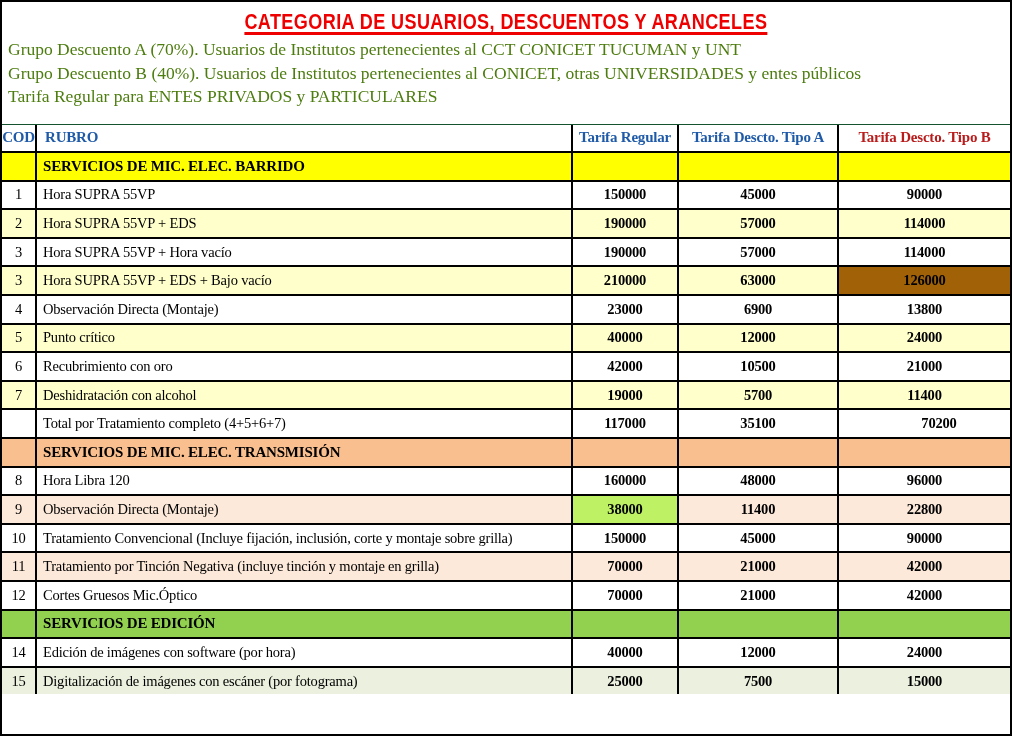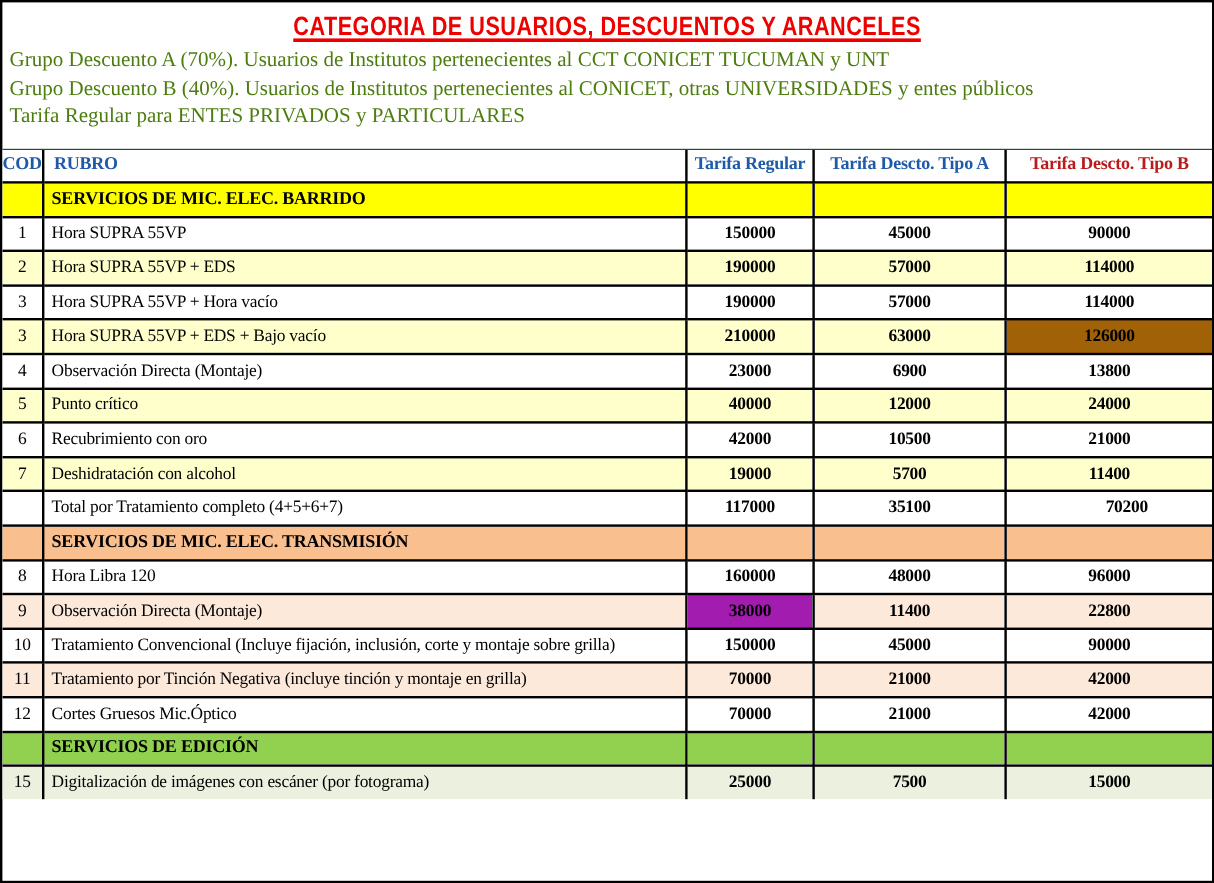--- a/index.html
+++ b/index.html
@@ -186,21 +186,21 @@
           <tr>
             <td class="cod" style="background: rgb(255, 255, 255);">8</td>
             <td class="rubro" style="background: rgb(255, 255, 255);">Hora Libra 120</td>
             <td class="money" style="background: rgb(255, 255, 255);">160000</td>
             <td class="money" style="background: rgb(255, 255, 255);">48000</td>
             <td class="money" style="background: rgb(255, 255, 255);">96000</td>
           </tr>
           <tr>
             <td class="cod" style="background: rgb(253, 233, 217);">9</td>
             <td class="rubro" style="background: rgb(253, 233, 217);">Observación Directa (Montaje)</td>
-            <td class="money" style="background: #a21caf;">38000</td>
+            <td class="money" style="background: #bef264;">38000</td>
             <td class="money" style="background: rgb(253, 233, 217);">11400</td>
             <td class="money" style="background: rgb(253, 233, 217);">22800</td>
           </tr>
           <tr>
             <td class="cod" style="background: rgb(255, 255, 255);">10</td>
             <td class="rubro" style="background: rgb(255, 255, 255);">Tratamiento Convencional (Incluye fijación, inclusión, corte y montaje sobre grilla)</td>
             <td class="money" style="background: rgb(255, 255, 255);">150000</td>
             <td class="money" style="background: rgb(255, 255, 255);">45000</td>
             <td class="money" style="background: rgb(255, 255, 255);">90000</td>
           </tr>
@@ -219,20 +219,27 @@
             <td class="money" style="background: rgb(255, 255, 255);">42000</td>
           </tr>
           <tr class="section-row">
             <td class="cod" style="background: rgb(146, 208, 80);"></td>
             <td class="rubro" style="background: rgb(146, 208, 80);">SERVICIOS DE EDICIÓN</td>
             <td class="money" style="background: rgb(146, 208, 80);"></td>
             <td class="money" style="background: rgb(146, 208, 80);"></td>
             <td class="money" style="background: rgb(146, 208, 80);"></td>
           </tr>
           <tr>
+            <td class="cod" style="background: rgb(255, 255, 255);">14</td>
+            <td class="rubro" style="background: rgb(255, 255, 255);">Edición de imágenes con software (por hora)</td>
+            <td class="money" style="background: rgb(255, 255, 255);">40000</td>
+            <td class="money" style="background: rgb(255, 255, 255);">12000</td>
+            <td class="money" style="background: rgb(255, 255, 255);">24000</td>
+          </tr>
+          <tr>
             <td class="cod" style="background: rgb(235, 241, 222);">15</td>
             <td class="rubro" style="background: rgb(235, 241, 222);">Digitalización de imágenes con escáner (por fotograma)</td>
             <td class="money" style="background: rgb(235, 241, 222); text-align: center;">25000</td>
             <td class="money" style="background: rgb(235, 241, 222);">7500</td>
             <td class="money" style="background: rgb(235, 241, 222);">15000</td>
           </tr>
         </tbody>
     </table>
   </div>
 </div>

